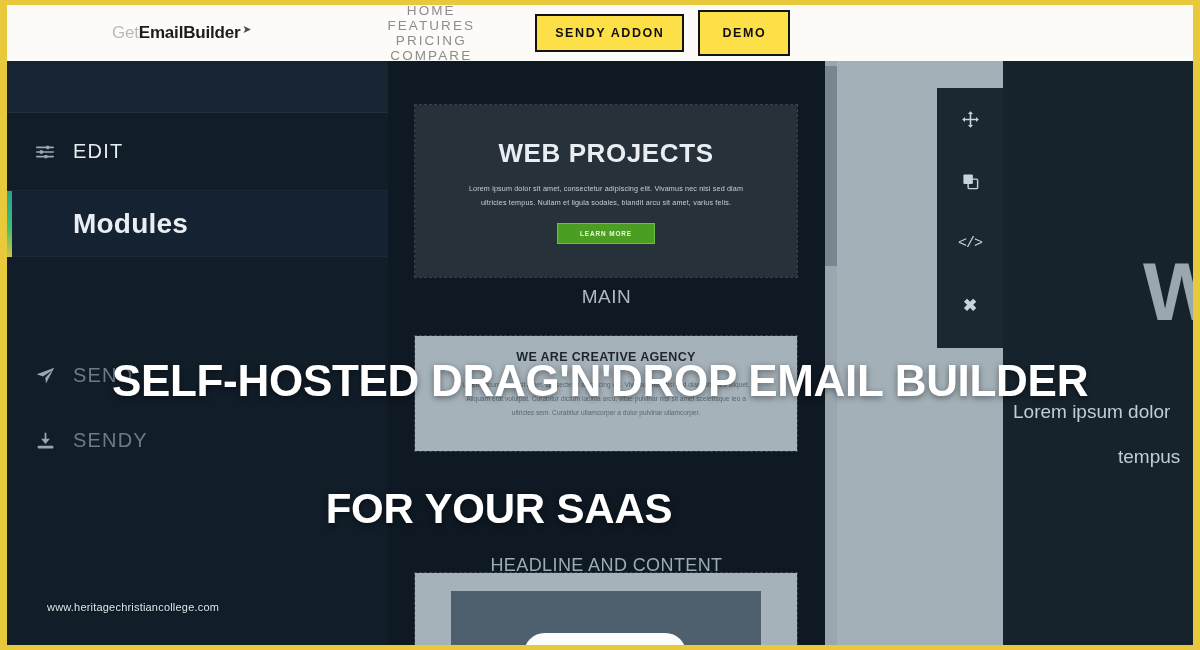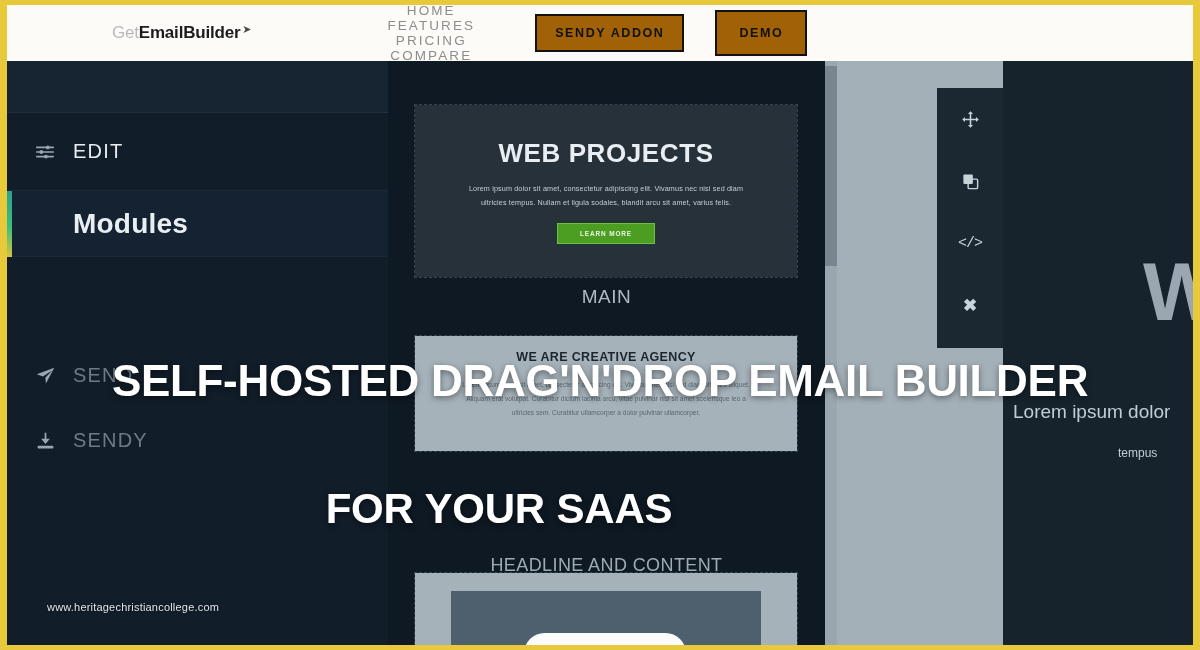--- a/index.html
+++ b/index.html
@@ -40,26 +40,26 @@
     display:flex; align-items:center; margin-left:105px; gap:0;flex-direction:column;
   }
   #navlinks a {
     color:#8d8d8d; text-decoration:none;
     font-size:13.5px; letter-spacing:2.1px; font-weight:400;
     padding:0 31px; white-space:nowrap;
   }
 
   #navbtns { display:flex; align-items:center; margin-left:29px; gap:14px; }
   .navbtn {
-    border:2px solid #121212; background:#a16207; color:#111;
+    border:2px solid #121212; background:#fde047; color:#111;
     font-size:12.5px; letter-spacing:1.6px; font-weight:700;
     padding:10px 18px; white-space:nowrap; cursor:pointer;
     font-family:"Liberation Sans", sans-serif;
   }
-  #btn-demo { padding:14px 22px;margin-left:17px; }
+  #btn-demo { padding:14px 22px; }
 
   
   #app {
     position:absolute; left:0; top:56px; width:1186px; height:584px;
     background:#101b26; overflow:hidden;
   }
 
   
   #sidebar {
     position:absolute; left:0; top:0; width:381px; height:584px;
@@ -218,21 +218,21 @@
   #rb-big {
     position:absolute; left:140px; top:190px;
     color:#9aa7b0; font-size:82px; font-weight:700; line-height:1;
   }
   #rb-l1 {
     position:absolute; left:10px; top:340px;
     color:#c3ccd3; font-size:19px; white-space:nowrap;
   }
   #rb-l2 {
     position:absolute; left:115px; top:385px;
-    color:#c3ccd3; font-size:12px; white-space:nowrap;
+    color:#c3ccd3; font-size:19px; white-space:nowrap;
   }
 
   
   #overlay {
     position:absolute; left:0; top:0; width:1186px; height:584px;
     z-index:30; pointer-events:none;
   }
   #headline {
     position:absolute; left:0; top:295px; width:1186px;
     text-align:center; color:#ffffff;

